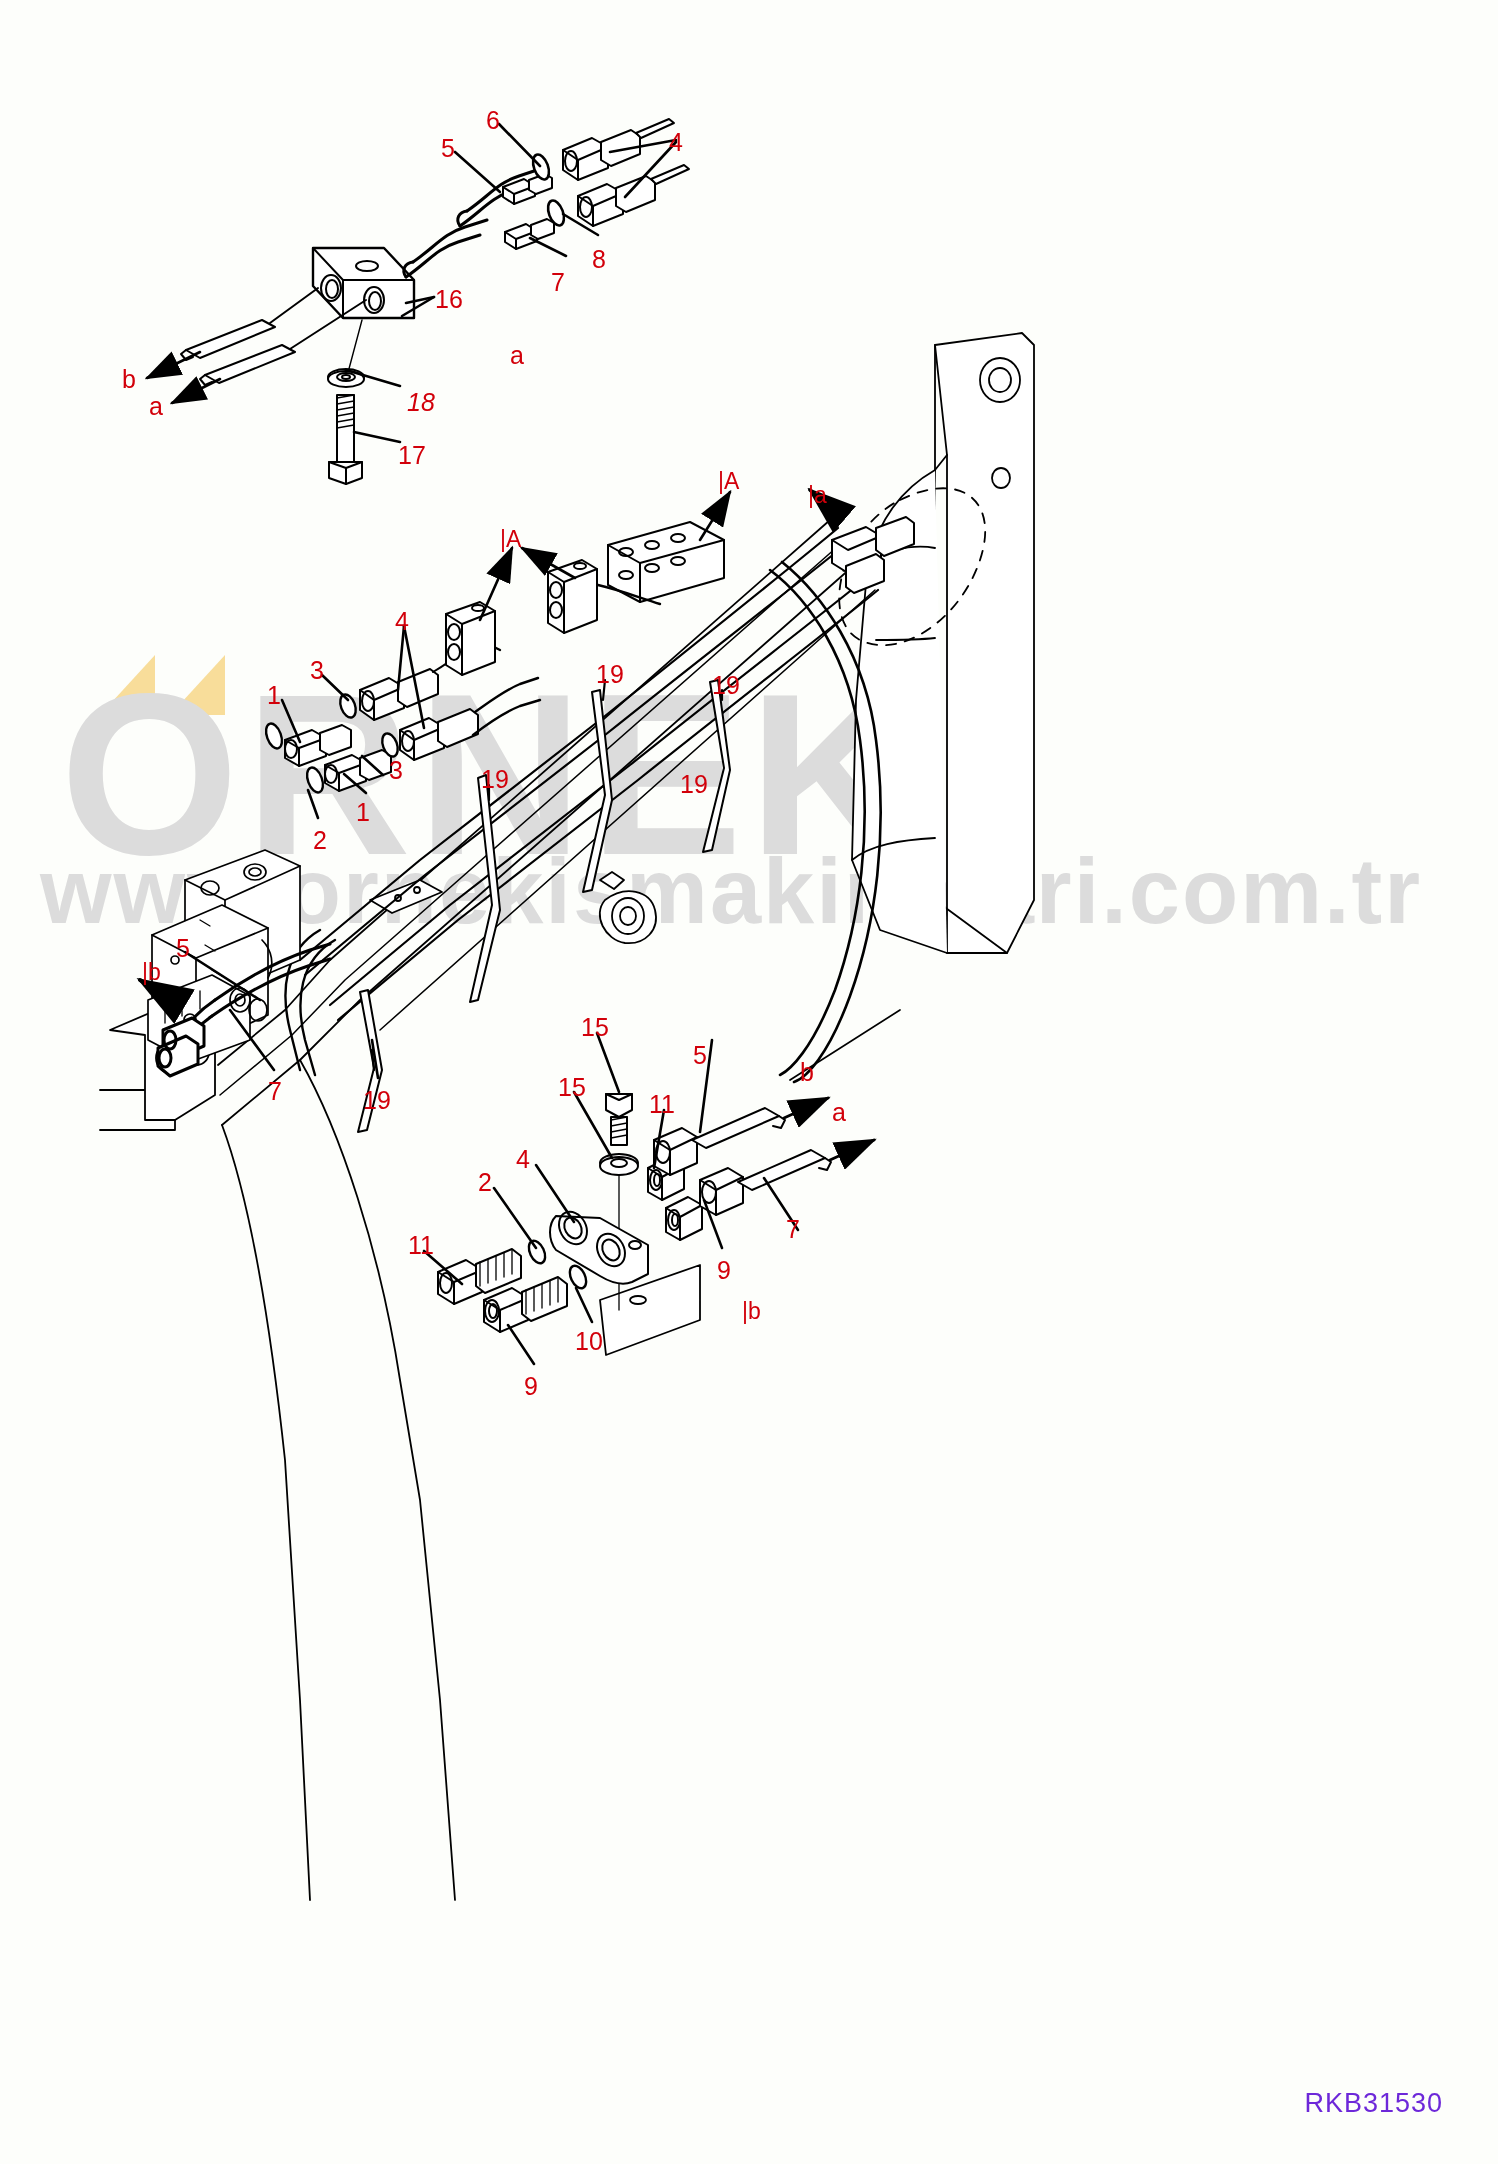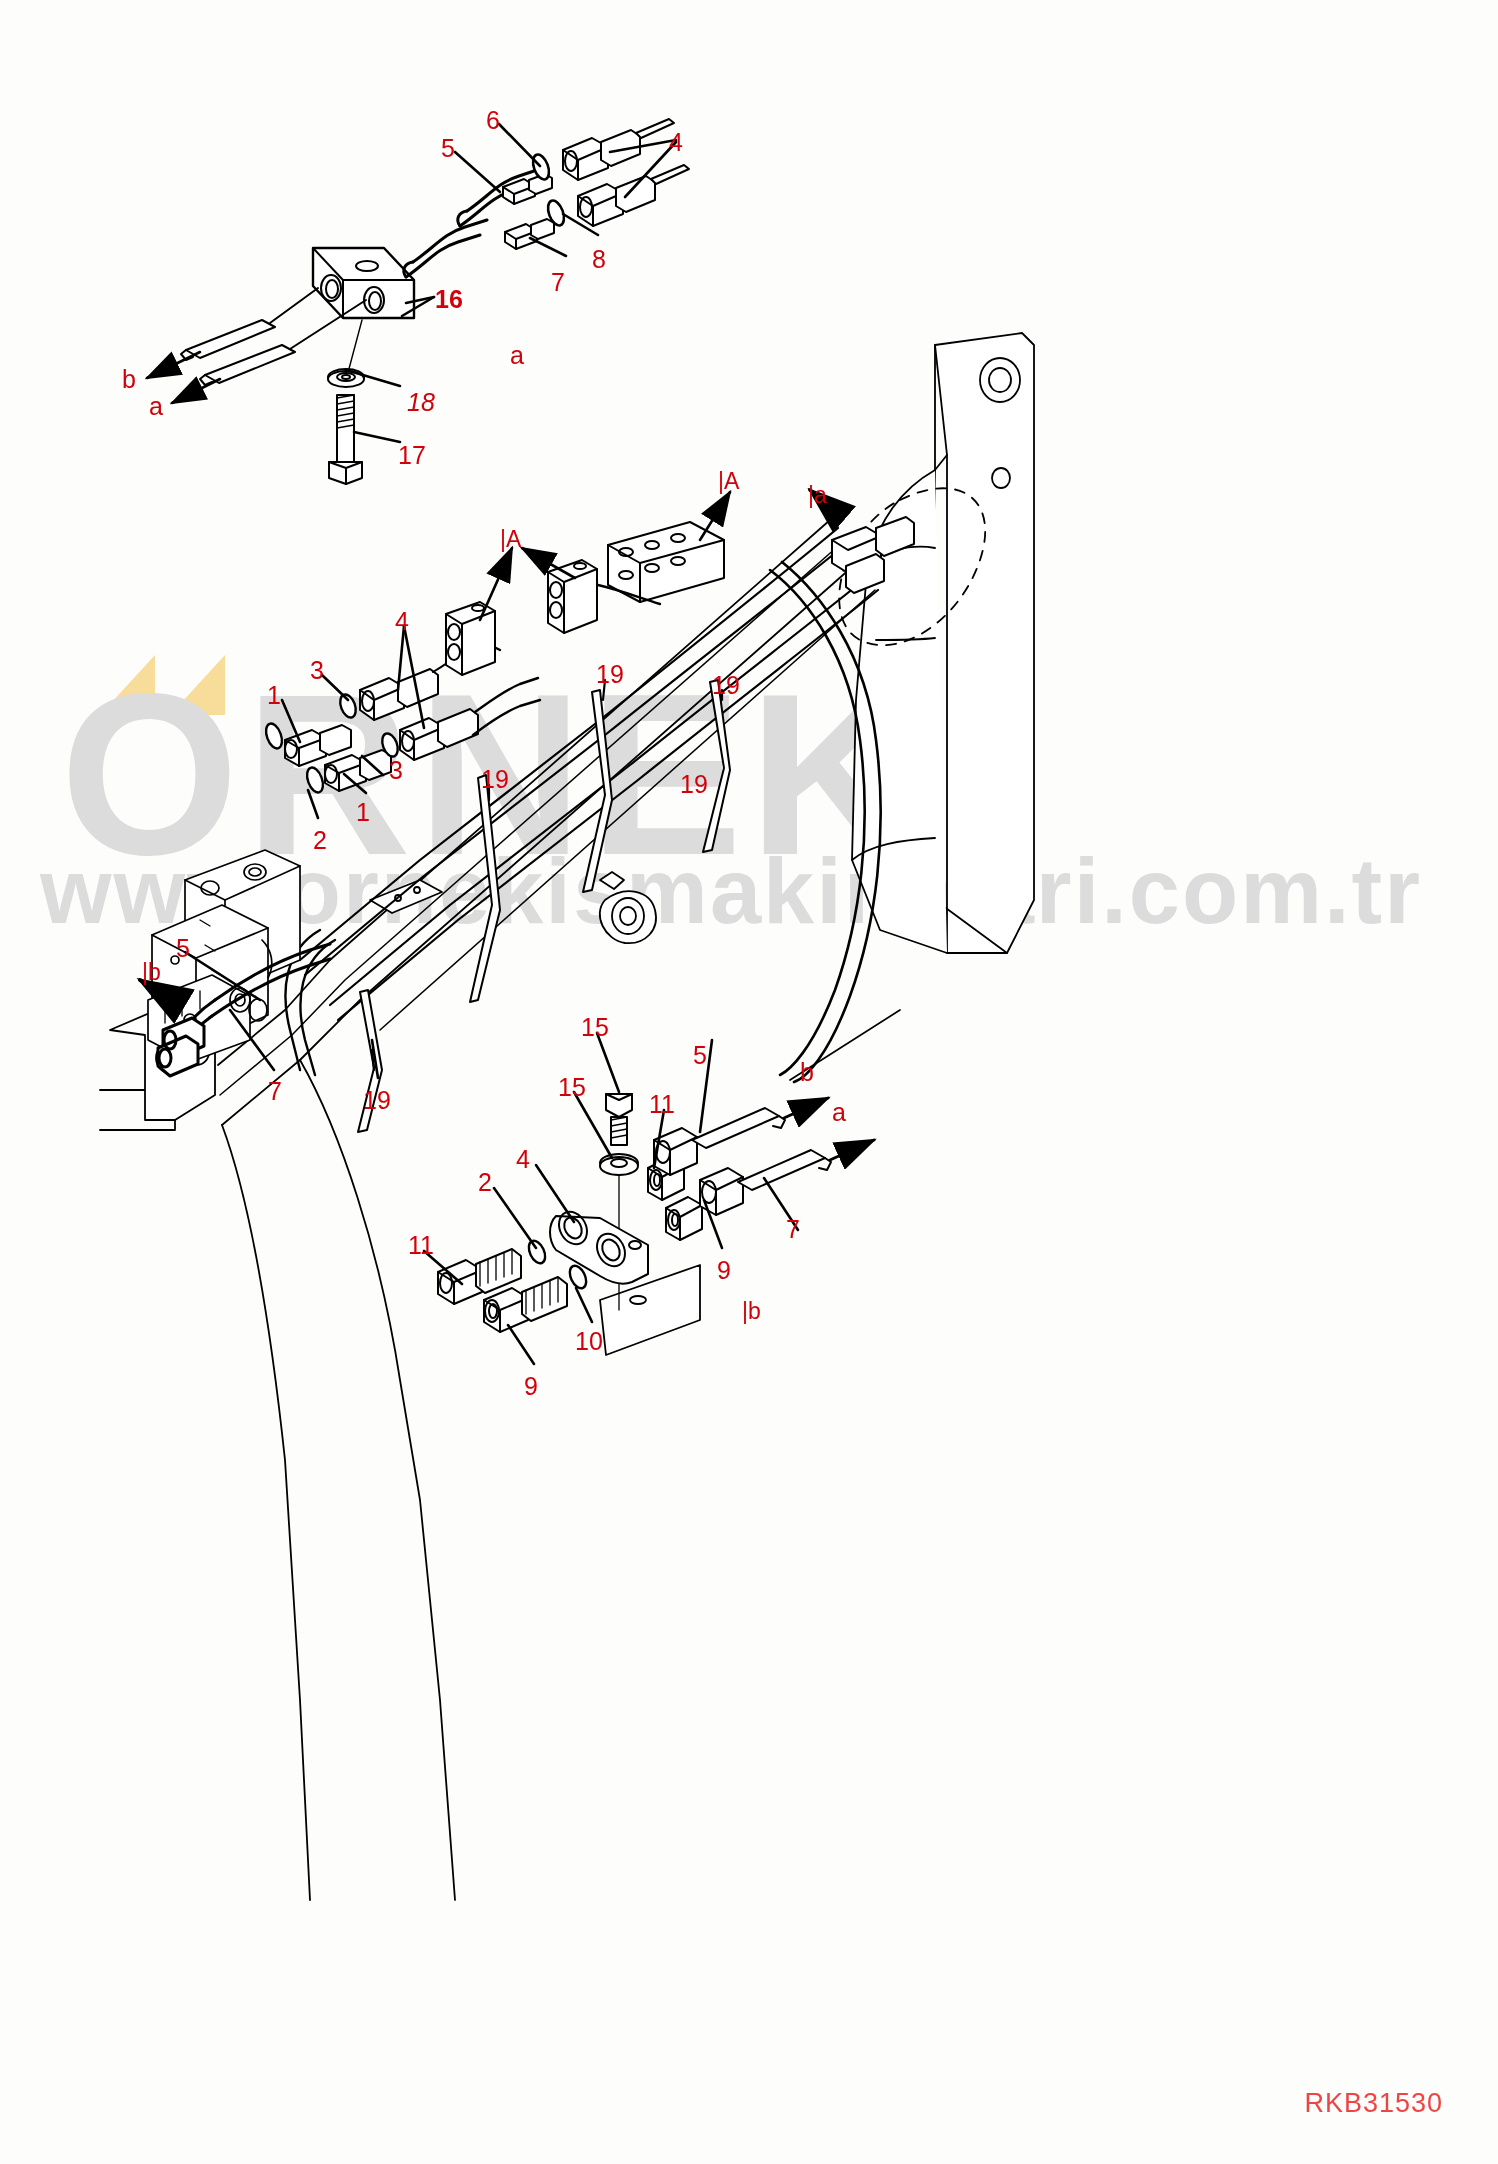--- a/index.html
+++ b/index.html
@@ -5,21 +5,21 @@
   html,body{margin:0;padding:0;background:#fff;}
   body{font-family:"Liberation Sans",sans-serif;}
   #page{position:relative;width:1498px;height:2164px;background:#fdfefb;overflow:hidden;}
   #artboard{position:absolute;inset:0;}
   .wm{position:absolute;pointer-events:none;user-select:none;}
   #wm-ornek{left:60px;top:660px;font-size:230px;font-weight:bold;color:#dcdcdc;letter-spacing:6px;line-height:1;font-family:"Liberation Sans",sans-serif;}
   #wm-url{left:40px;top:845px;font-size:92px;font-weight:bold;color:#dcdcdc;letter-spacing:2px;line-height:1;font-family:"Liberation Sans",sans-serif;white-space:nowrap;}
   #wm-tri{position:absolute;left:100px;top:655px;width:200px;height:60px;}
   .callout{position:absolute;color:#d2000a;font-size:25px;font-weight:normal;font-family:"Liberation Sans",sans-serif;line-height:1;white-space:nowrap;}
   .callout.small{font-size:23px;}
-  #figcode{position:absolute;right:55px;bottom:45px;color:#ef4444;font-size:27px;letter-spacing:1px;font-family:"Liberation Sans",sans-serif;}
+  #figcode{position:absolute;right:55px;bottom:45px;color:#6d28d9;font-size:27px;letter-spacing:1px;font-family:"Liberation Sans",sans-serif;}
 </style>
 </head>
 <body>
 
 <div id="page">
 
   <svg id="wm-tri" viewBox="0 0 200 60">
     <polygon points="0,60 55,0 55,60" fill="#f8dd9a"></polygon>
     <polygon points="70,60 125,0 125,60" fill="#f8dd9a"></polygon>
   </svg>
@@ -451,21 +451,21 @@
 
     </g>
   </svg>
 
   <div id="callout-layer">
       <div class="callout" style="left: 486px; top: 108px;">6</div>
       <div class="callout" style="left: 669px; top: 130px;">4</div>
       <div class="callout" style="left: 441px; top: 136px;">5</div>
       <div class="callout" style="left: 592px; top: 247px;">8</div>
       <div class="callout" style="left: 551px; top: 270px;">7</div>
-      <div class="callout" style="left: 435px; top: 287px; font-weight: bold;">16</div>
+      <div class="callout" style="left: 435px; top: 287px;">16</div>
       <div class="callout" style="left: 510px; top: 343px;">a</div>
       <div class="callout" style="left: 122px; top: 367px;">b</div>
       <div class="callout" style="left: 407px; top: 390px; font-style: italic;">18</div>
       <div class="callout" style="left: 149px; top: 394px;">a</div>
       <div class="callout" style="left: 398px; top: 443px;">17</div>
       <div class="callout small" style="left: 718px; top: 470px;">|A</div>
       <div class="callout small" style="left: 808px; top: 484px;">|a</div>
       <div class="callout small" style="left: 500px; top: 528px;">|A</div>
       <div class="callout" style="left: 395px; top: 609px;">4</div>
       <div class="callout" style="left: 596px; top: 662px;">19</div>

